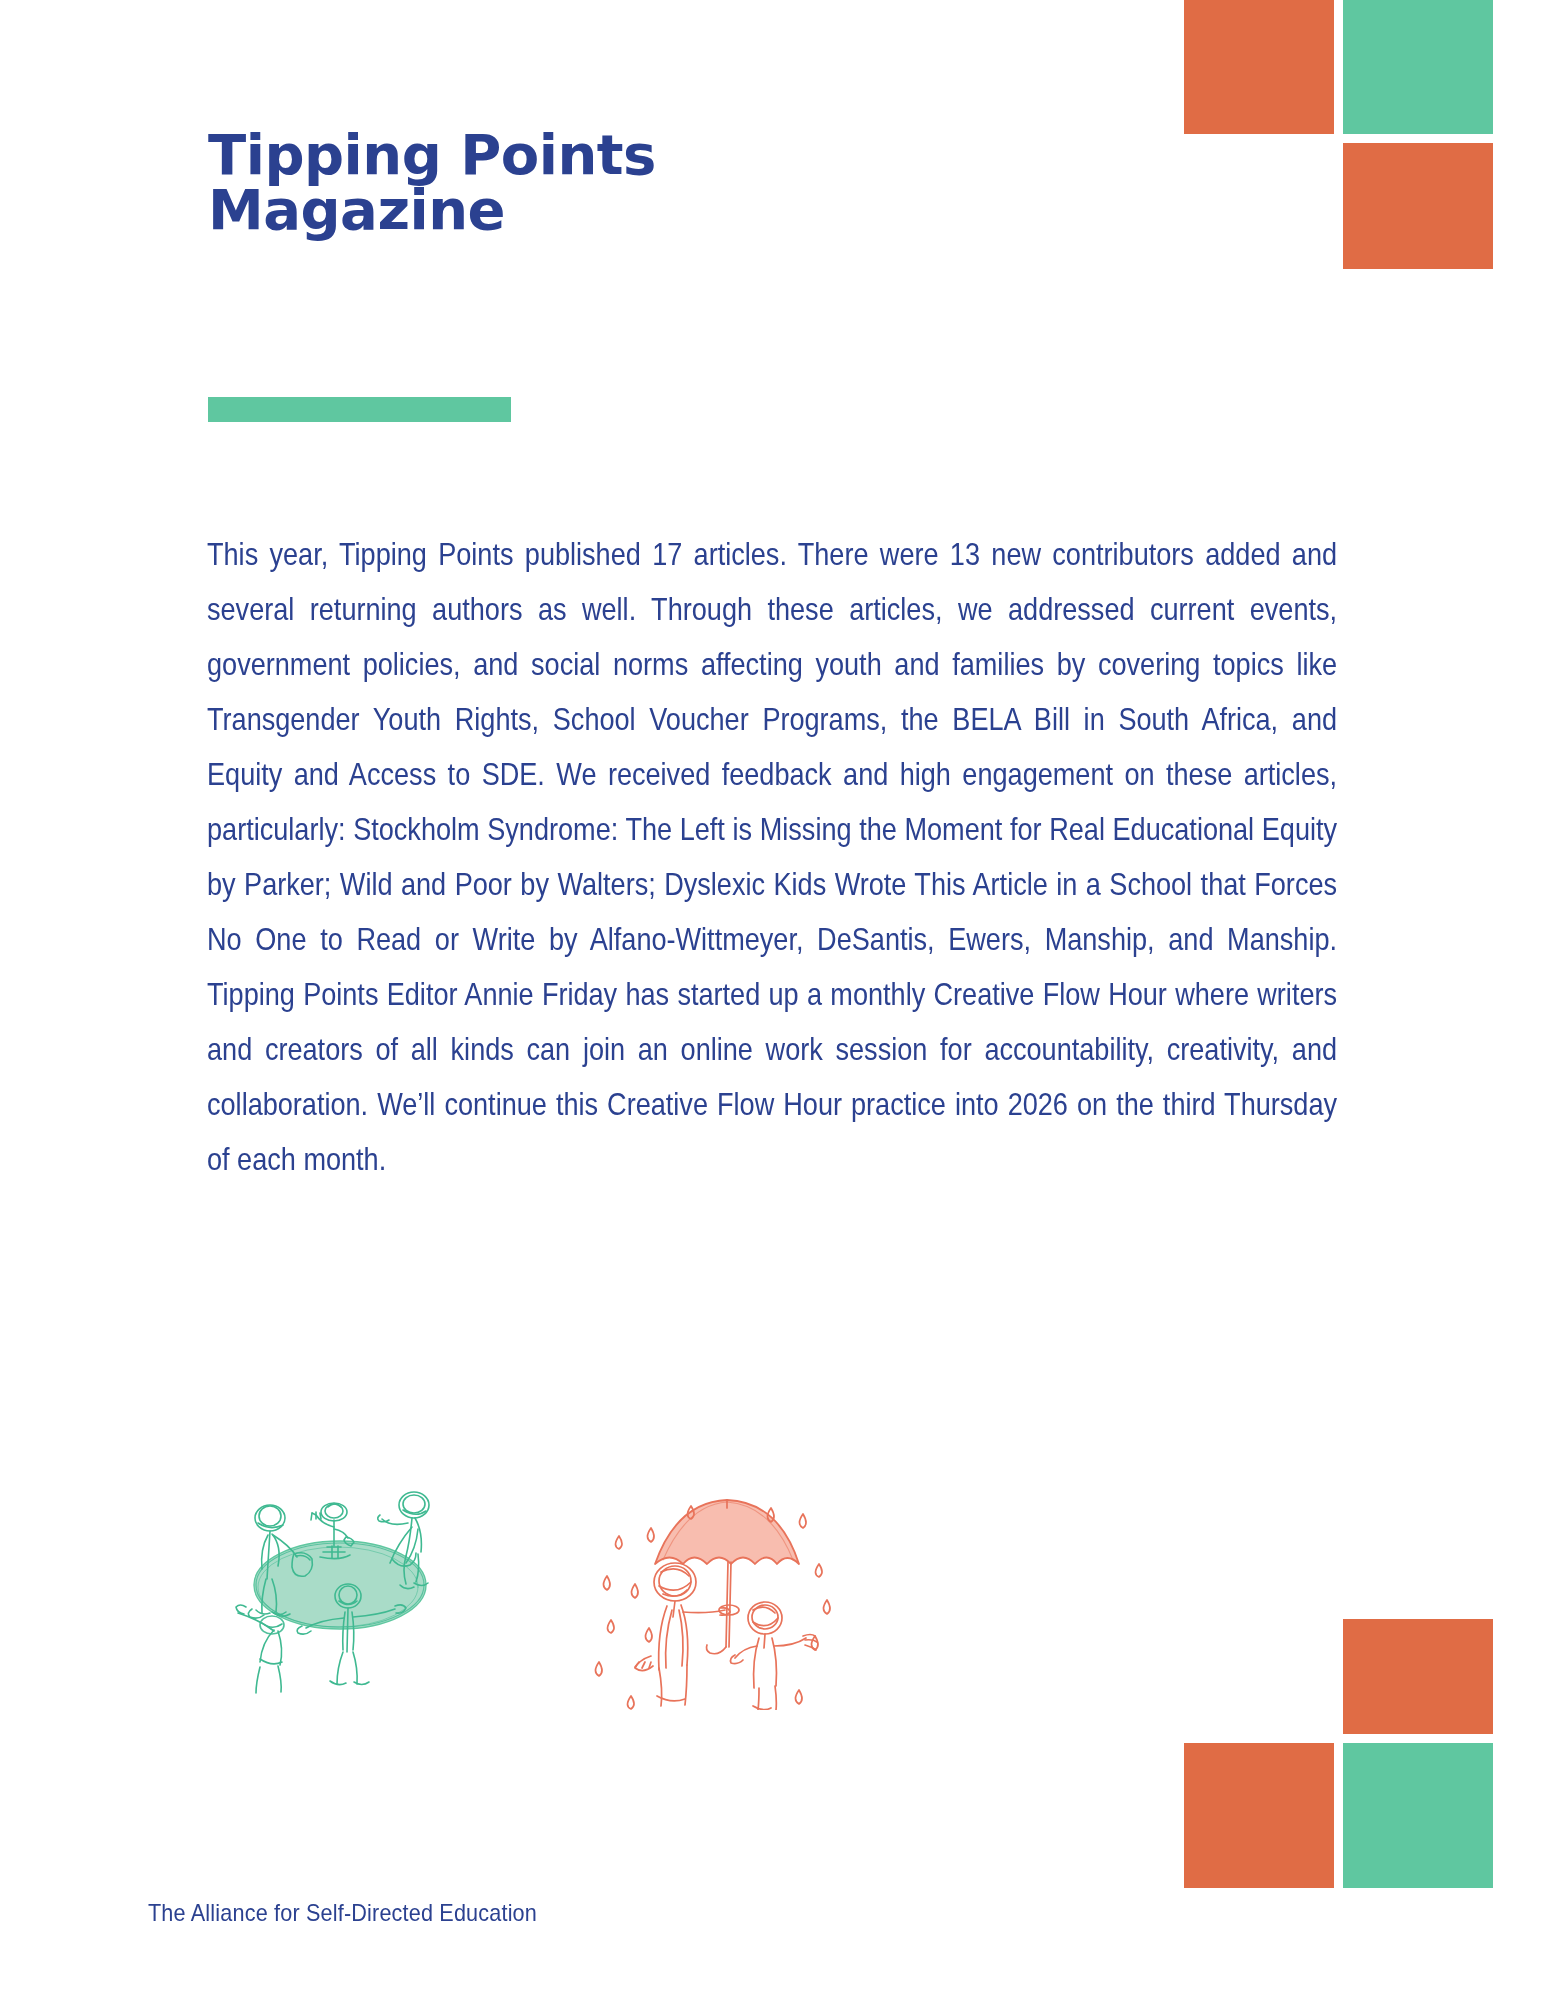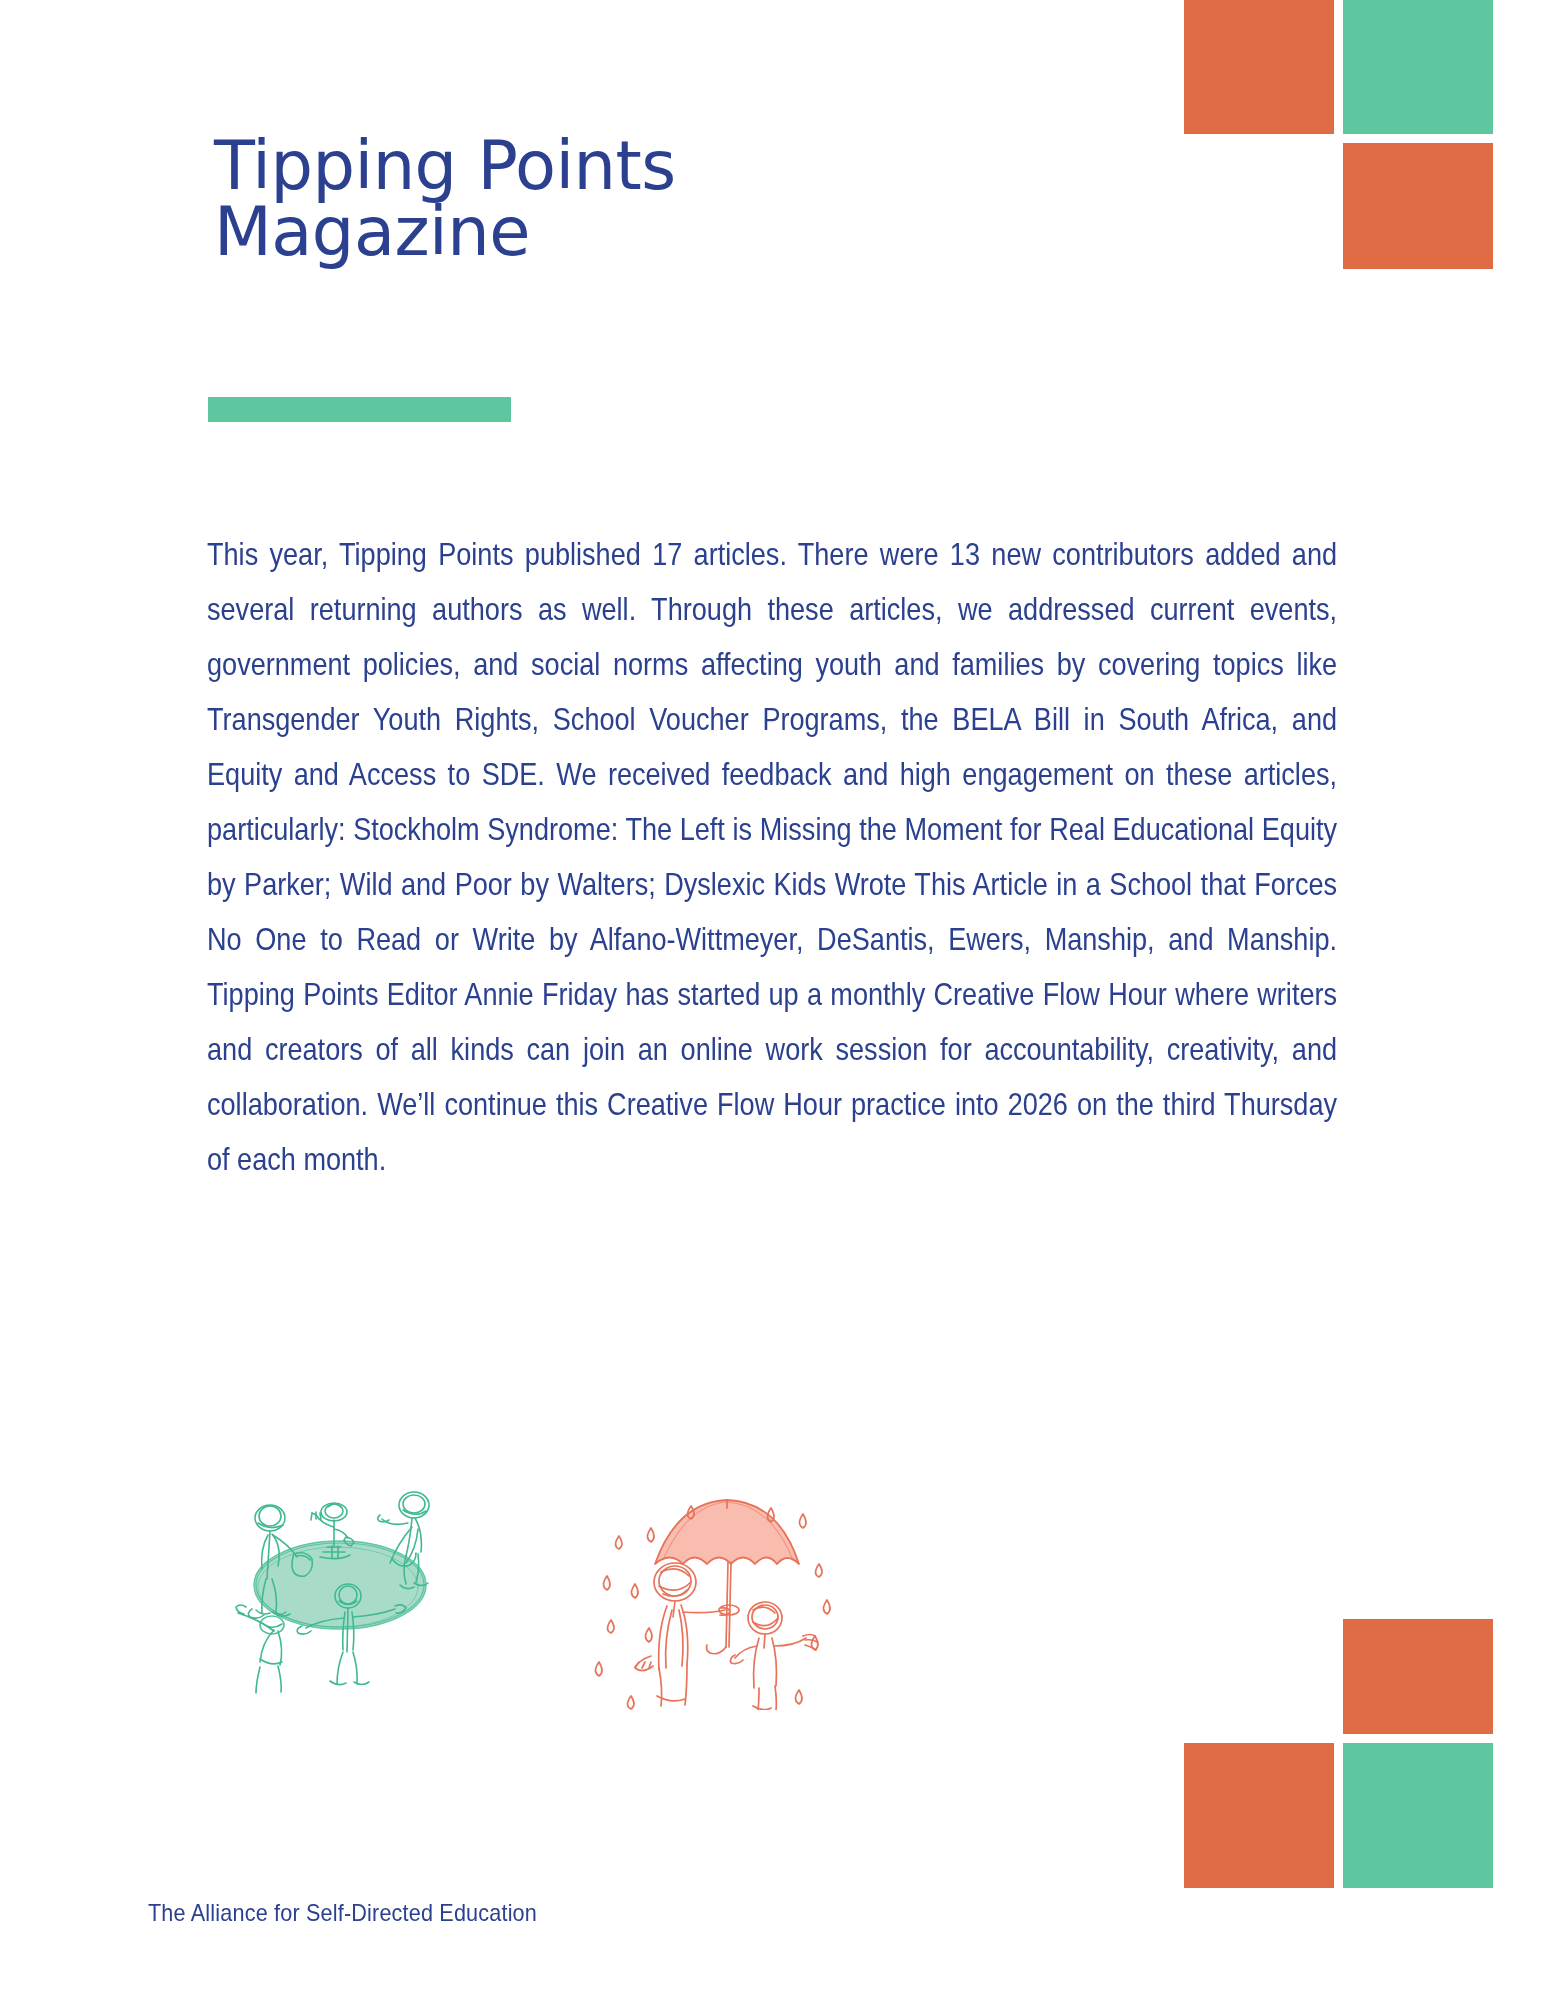--- a/index.html
+++ b/index.html
@@ -35,24 +35,24 @@
   #blk-br-green-1  { left: 1343px; top: 1743px; width: 150px; height: 145px; }
 
   
   #title-wrap {
     position: absolute;
     left: 208px;
     top: 128px;
     width: 820px;
   }
   #doc-title {
-    margin: 6px;
+    margin: 0;
     font-family: "DejaVu Sans", sans-serif;
-    font-weight: 400;
-    font-size: 67px;
+    font-weight: 700;
+    font-size: 56px;
     line-height: 0.98;
     letter-spacing: -0.5px;
     color: #2B4190;
     white-space: pre-line;
   }
   #title-rule {
     position: absolute;
     left: 208px;
     top: 397px;
     width: 303px;

